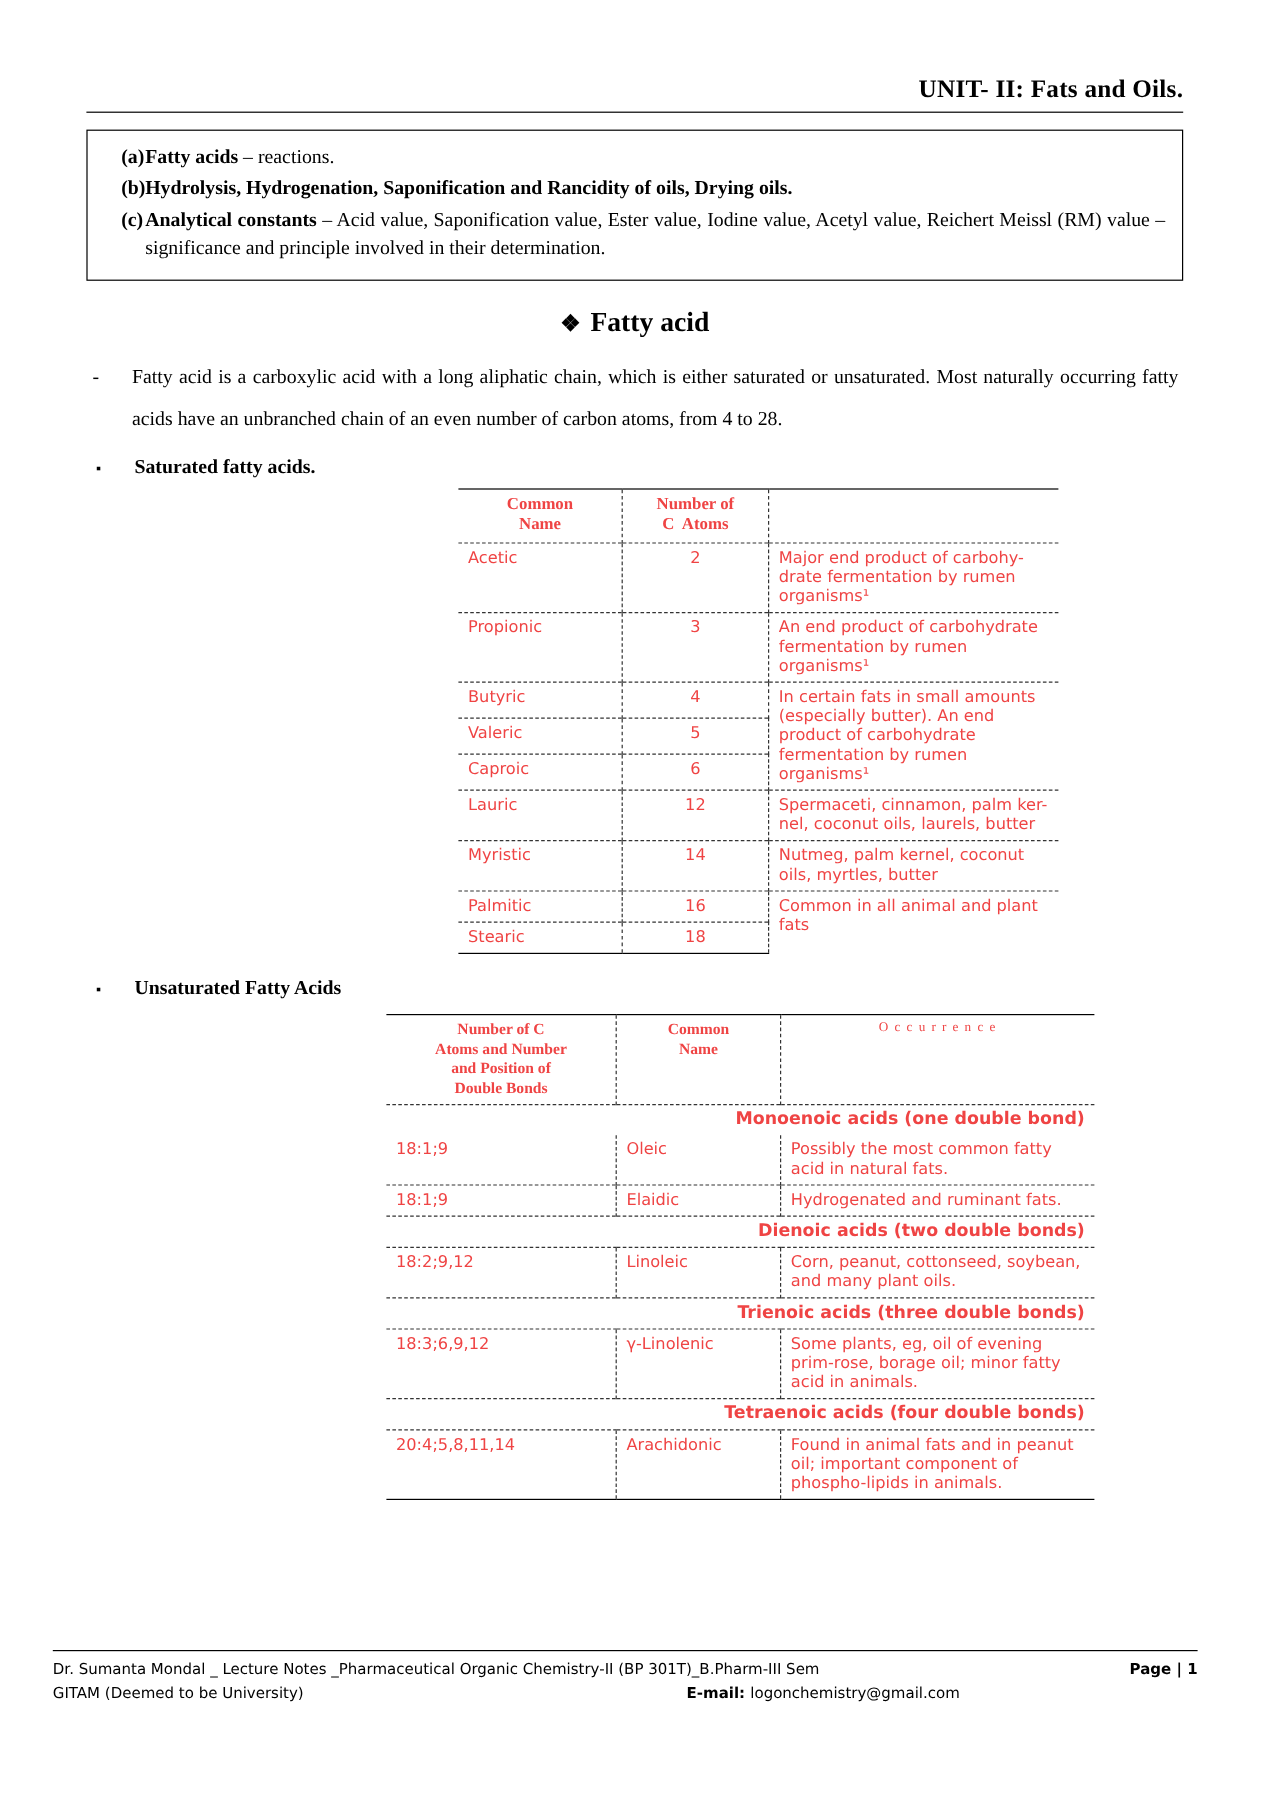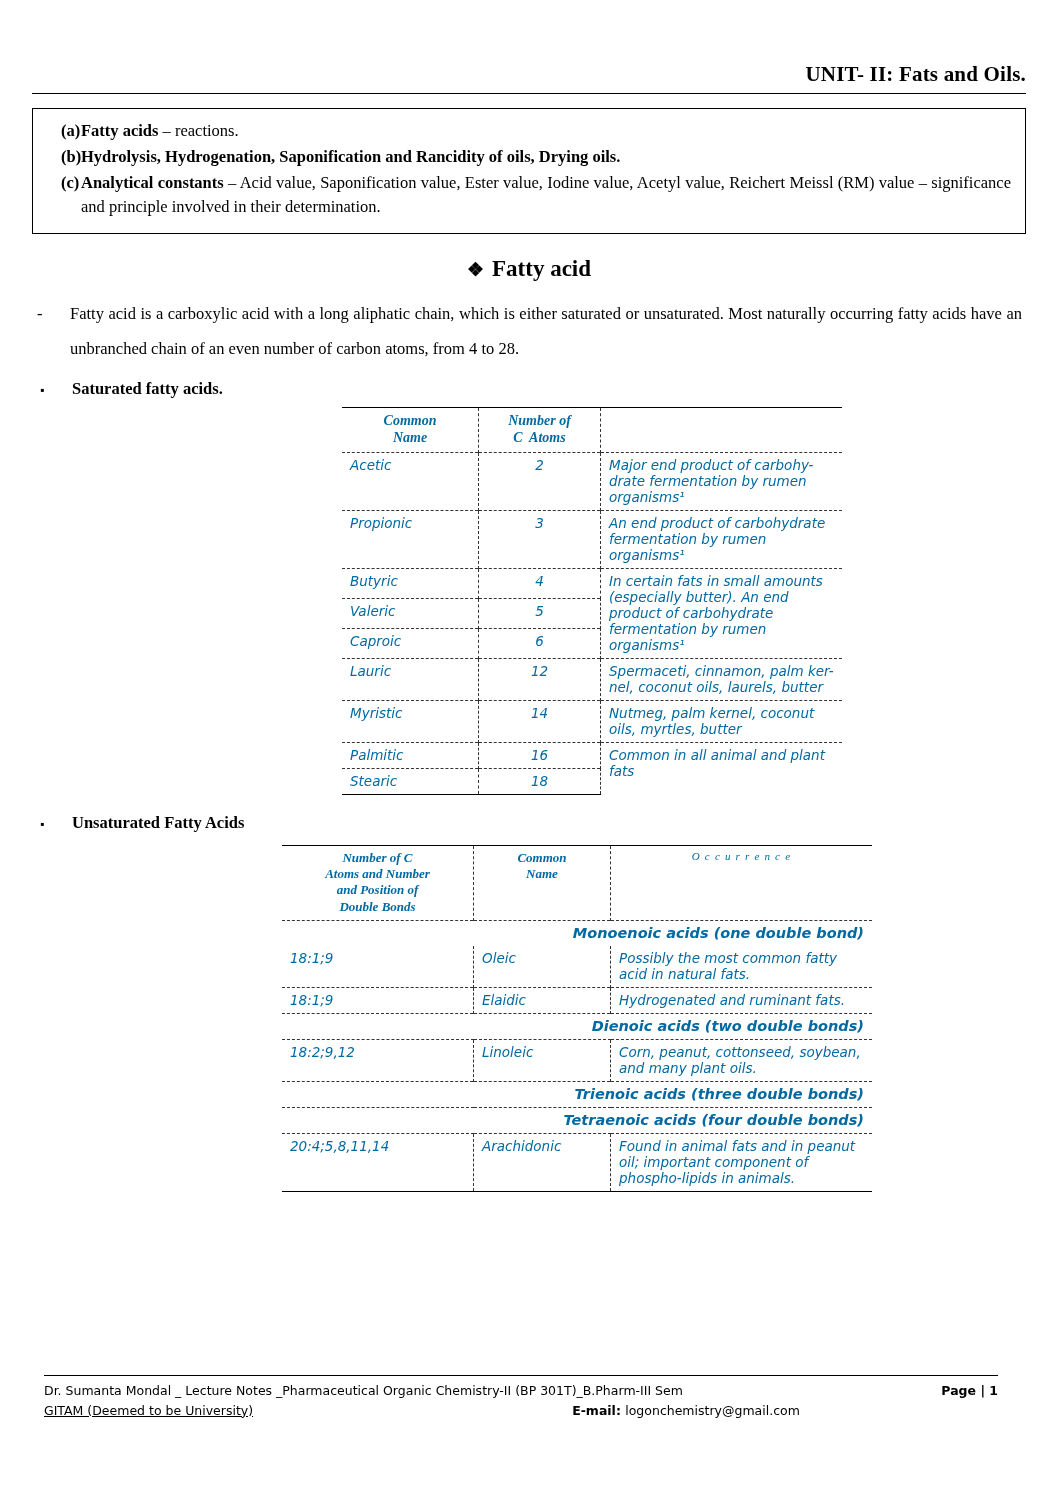--- a/index.html
+++ b/index.html
@@ -12,21 +12,21 @@
     height: 1497px;
     font-family: "Liberation Serif", serif;
     color: #000000;
     position: relative;
   }
   .page {
     position: relative;
     width: 1058px;
     height: 1456px;
     box-sizing: border-box;
-    padding: 0 32px;
+    padding: 0 72px;
   }
 
   
   .header {
     padding-top: 62px;
     text-align: right;
   }
   .header-title {
     font-family: "Liberation Serif", serif;
     font-weight: bold;
@@ -117,22 +117,21 @@
   }
   .table-wrap-unsat {
     margin: 10px 0 0 250px;
     width: 590px;
   }
   table.sci {
     border-collapse: collapse;
     width: 100%;
     font-family: "DejaVu Sans", sans-serif;
     font-size: 13.5px;
-    color: #0369a1;
-    font-style: italic;
+    color: #ef4444;
   }
   table.sci td, table.sci th {
     vertical-align: top;
     padding: 4px 8px 5px 8px;
   }
   .rule-top td { border-top: 1.5px solid #000; }
   .rule-bot td { border-bottom: 1.5px solid #000; }
   .dashed td { border-top: 1px dashed #333; }
   .vline { border-left: 1px dashed #333; }
 
@@ -196,21 +195,21 @@
     line-height: 1.55;
   }
   .footer-left { }
   .footer-right { font-weight: bold; }
   .footer-line2 {
     display: flex;
     font-family: "DejaVu Sans", sans-serif;
     font-size: 12.5px;
     line-height: 1.55;
   }
-  .footer-l2a { width: 330px; text-decoration: underline; }
+  .footer-l2a { width: 330px; }
   .footer-l2b { flex: 1; text-align: center; }
   .footer-l2b .mail-label { font-weight: bold; }
 </style>
 </head>
 <body>
 
 <div class="page">
 
   <div class="header">
     <div class="header-title">UNIT- II: Fats and Oils.</div>
@@ -351,20 +350,25 @@
         </tr>
         <tr class="dashed">
           <td>18:2;9,12</td>
           <td class="vline">Linoleic</td>
           <td class="vline">Corn, peanut, cottonseed, soybean, and many plant oils.</td>
         </tr>
 
         <tr class="group-row dashed">
           <td colspan="3">Trienoic acids (three double bonds)</td>
         </tr>
+        <tr class="dashed">
+          <td>18:3;6,9,12</td>
+          <td class="vline">γ-Linolenic</td>
+          <td class="vline">Some plants, eg, oil of evening prim-rose, borage oil; minor fatty acid in animals.</td>
+        </tr>
 
         <tr class="group-row dashed">
           <td colspan="3">Tetraenoic acids (four double bonds)</td>
         </tr>
         <tr class="dashed rule-bot">
           <td>20:4;5,8,11,14</td>
           <td class="vline">Arachidonic</td>
           <td class="vline">Found in animal fats and in peanut oil; important component of phospho-lipids in animals.</td>
         </tr>
       </tbody>

